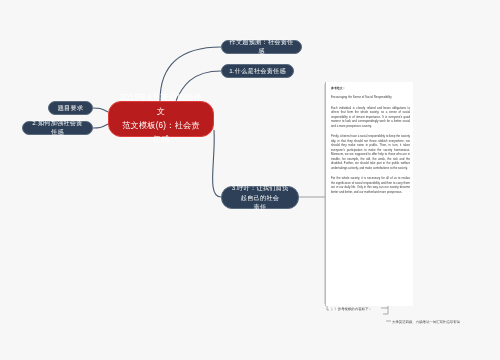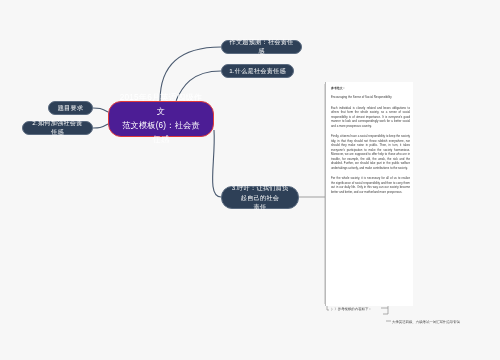--- a/index.html
+++ b/index.html
@@ -41,21 +41,21 @@
     letter-spacing: 0.2px;
   }
   .node-dark {
     background: #2e4057;
     border: 1px solid #5b6b80;
     border-radius: 11px;
     font-size: 6.2px;
     padding: 3px 7px;
   }
   .node-root {
-    background: #4c1d95;
+    background: #b91c1c;
     border: 1px solid #e23b3b;
     border-radius: 13px;
     font-size: 8.2px;
     padding: 6px 9px;
     line-height: 1.7;
     color: #fff;
   }
 
   #node-root {
     left: 108px;

